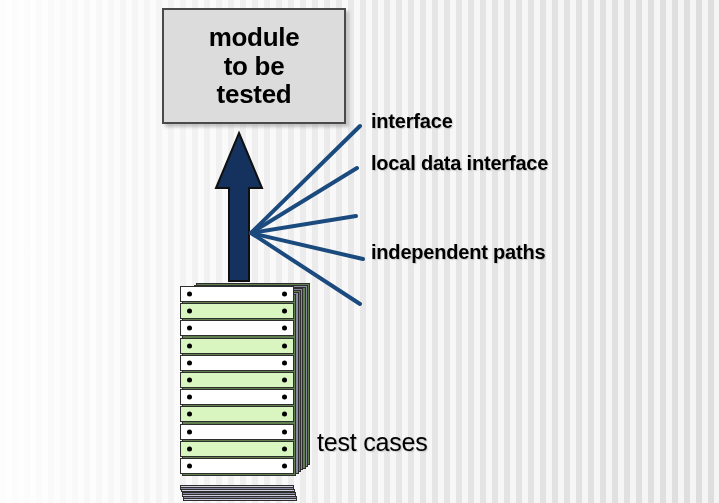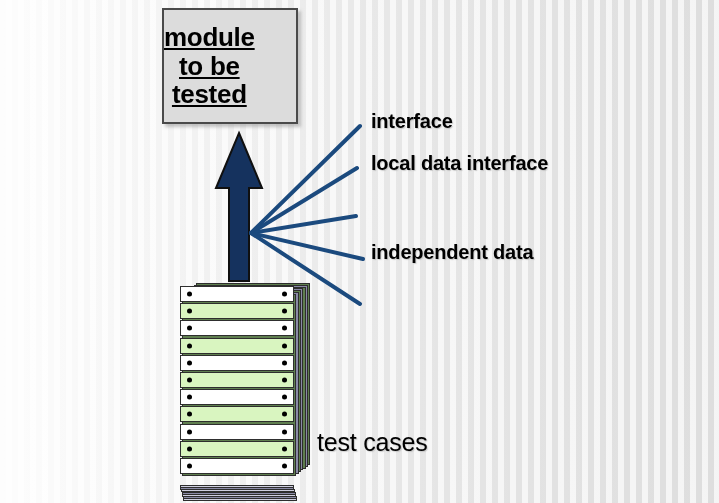--- a/index.html
+++ b/index.html
@@ -23,30 +23,29 @@
       repeating-linear-gradient(to right,
         #dcdcdc 0px, #dcdcdc 6px,
         #f4f4f4 6px, #f4f4f4 12px);
   }
 
   
   #module-box {
     position: absolute;
     left: 162px;
     top: 8px;
-    width: 136px;
+    width: 184px;
     height: 116px;
     background: #dcdcdc;
     border: 2px solid #4a4a4a;
     box-sizing: border-box;
     display: flex;
     align-items: center;
-    justify-content: flex-start;
+    justify-content: center;
     box-shadow: 3px 3px 3px rgba(150,150,150,0.55);
-    text-decoration: underline;
   }
   #module-box .box-text {
     text-align: center;
     font-weight: bold;
     font-size: 26px;
     line-height: 1.10;
     color: #000000;
     letter-spacing: -0.3px;
     white-space: pre-line;
   }
@@ -153,21 +152,21 @@
         <line x1="251" y1="233" x2="360" y2="126"></line>
         <line x1="251" y1="233" x2="357" y2="168"></line>
         <line x1="251" y1="233" x2="356" y2="216"></line>
         <line x1="251" y1="233" x2="363" y2="259"></line>
         <line x1="251" y1="233" x2="360" y2="304"></line>
       </g>
   </svg>
 
   <div class="fan-label l0">interface</div>
   <div class="fan-label l1">local data interface</div>
-  <div class="fan-label l3">independent data</div>
+  <div class="fan-label l3">independent paths</div>
 
   <div id="test-stack">
       <div class="stack-back" style="left: 16.1px; top: -3.3px; background: rgb(95, 127, 79); border-color: rgb(46, 46, 46);"></div>
       <div class="stack-back" style="left: 13.8px; top: -1.4px; background: rgb(138, 138, 166); border-color: rgb(46, 46, 46);"></div>
       <div class="stack-back" style="left: 11.5px; top: 0.5px; background: rgb(95, 127, 79); border-color: rgb(46, 46, 46);"></div>
       <div class="stack-back" style="left: 9.2px; top: 2.4px; background: rgb(138, 138, 166); border-color: rgb(46, 46, 46);"></div>
       <div class="stack-back" style="left: 6.9px; top: 4.3px; background: rgb(95, 127, 79); border-color: rgb(46, 46, 46);"></div>
       <div class="stack-back" style="left: 4.6px; top: 6.2px; background: rgb(138, 138, 166); border-color: rgb(46, 46, 46);"></div>
       <div class="stack-back" style="left: 2.3px; top: 8.1px; background: rgb(95, 127, 79); border-color: rgb(46, 46, 46);"></div>
       <div class="stack-side" style="left: -0.2px; top: 199.2px; width: 114px; height: 3px; background: rgb(207, 207, 224); border: 1px solid rgb(46, 46, 46);"></div>

